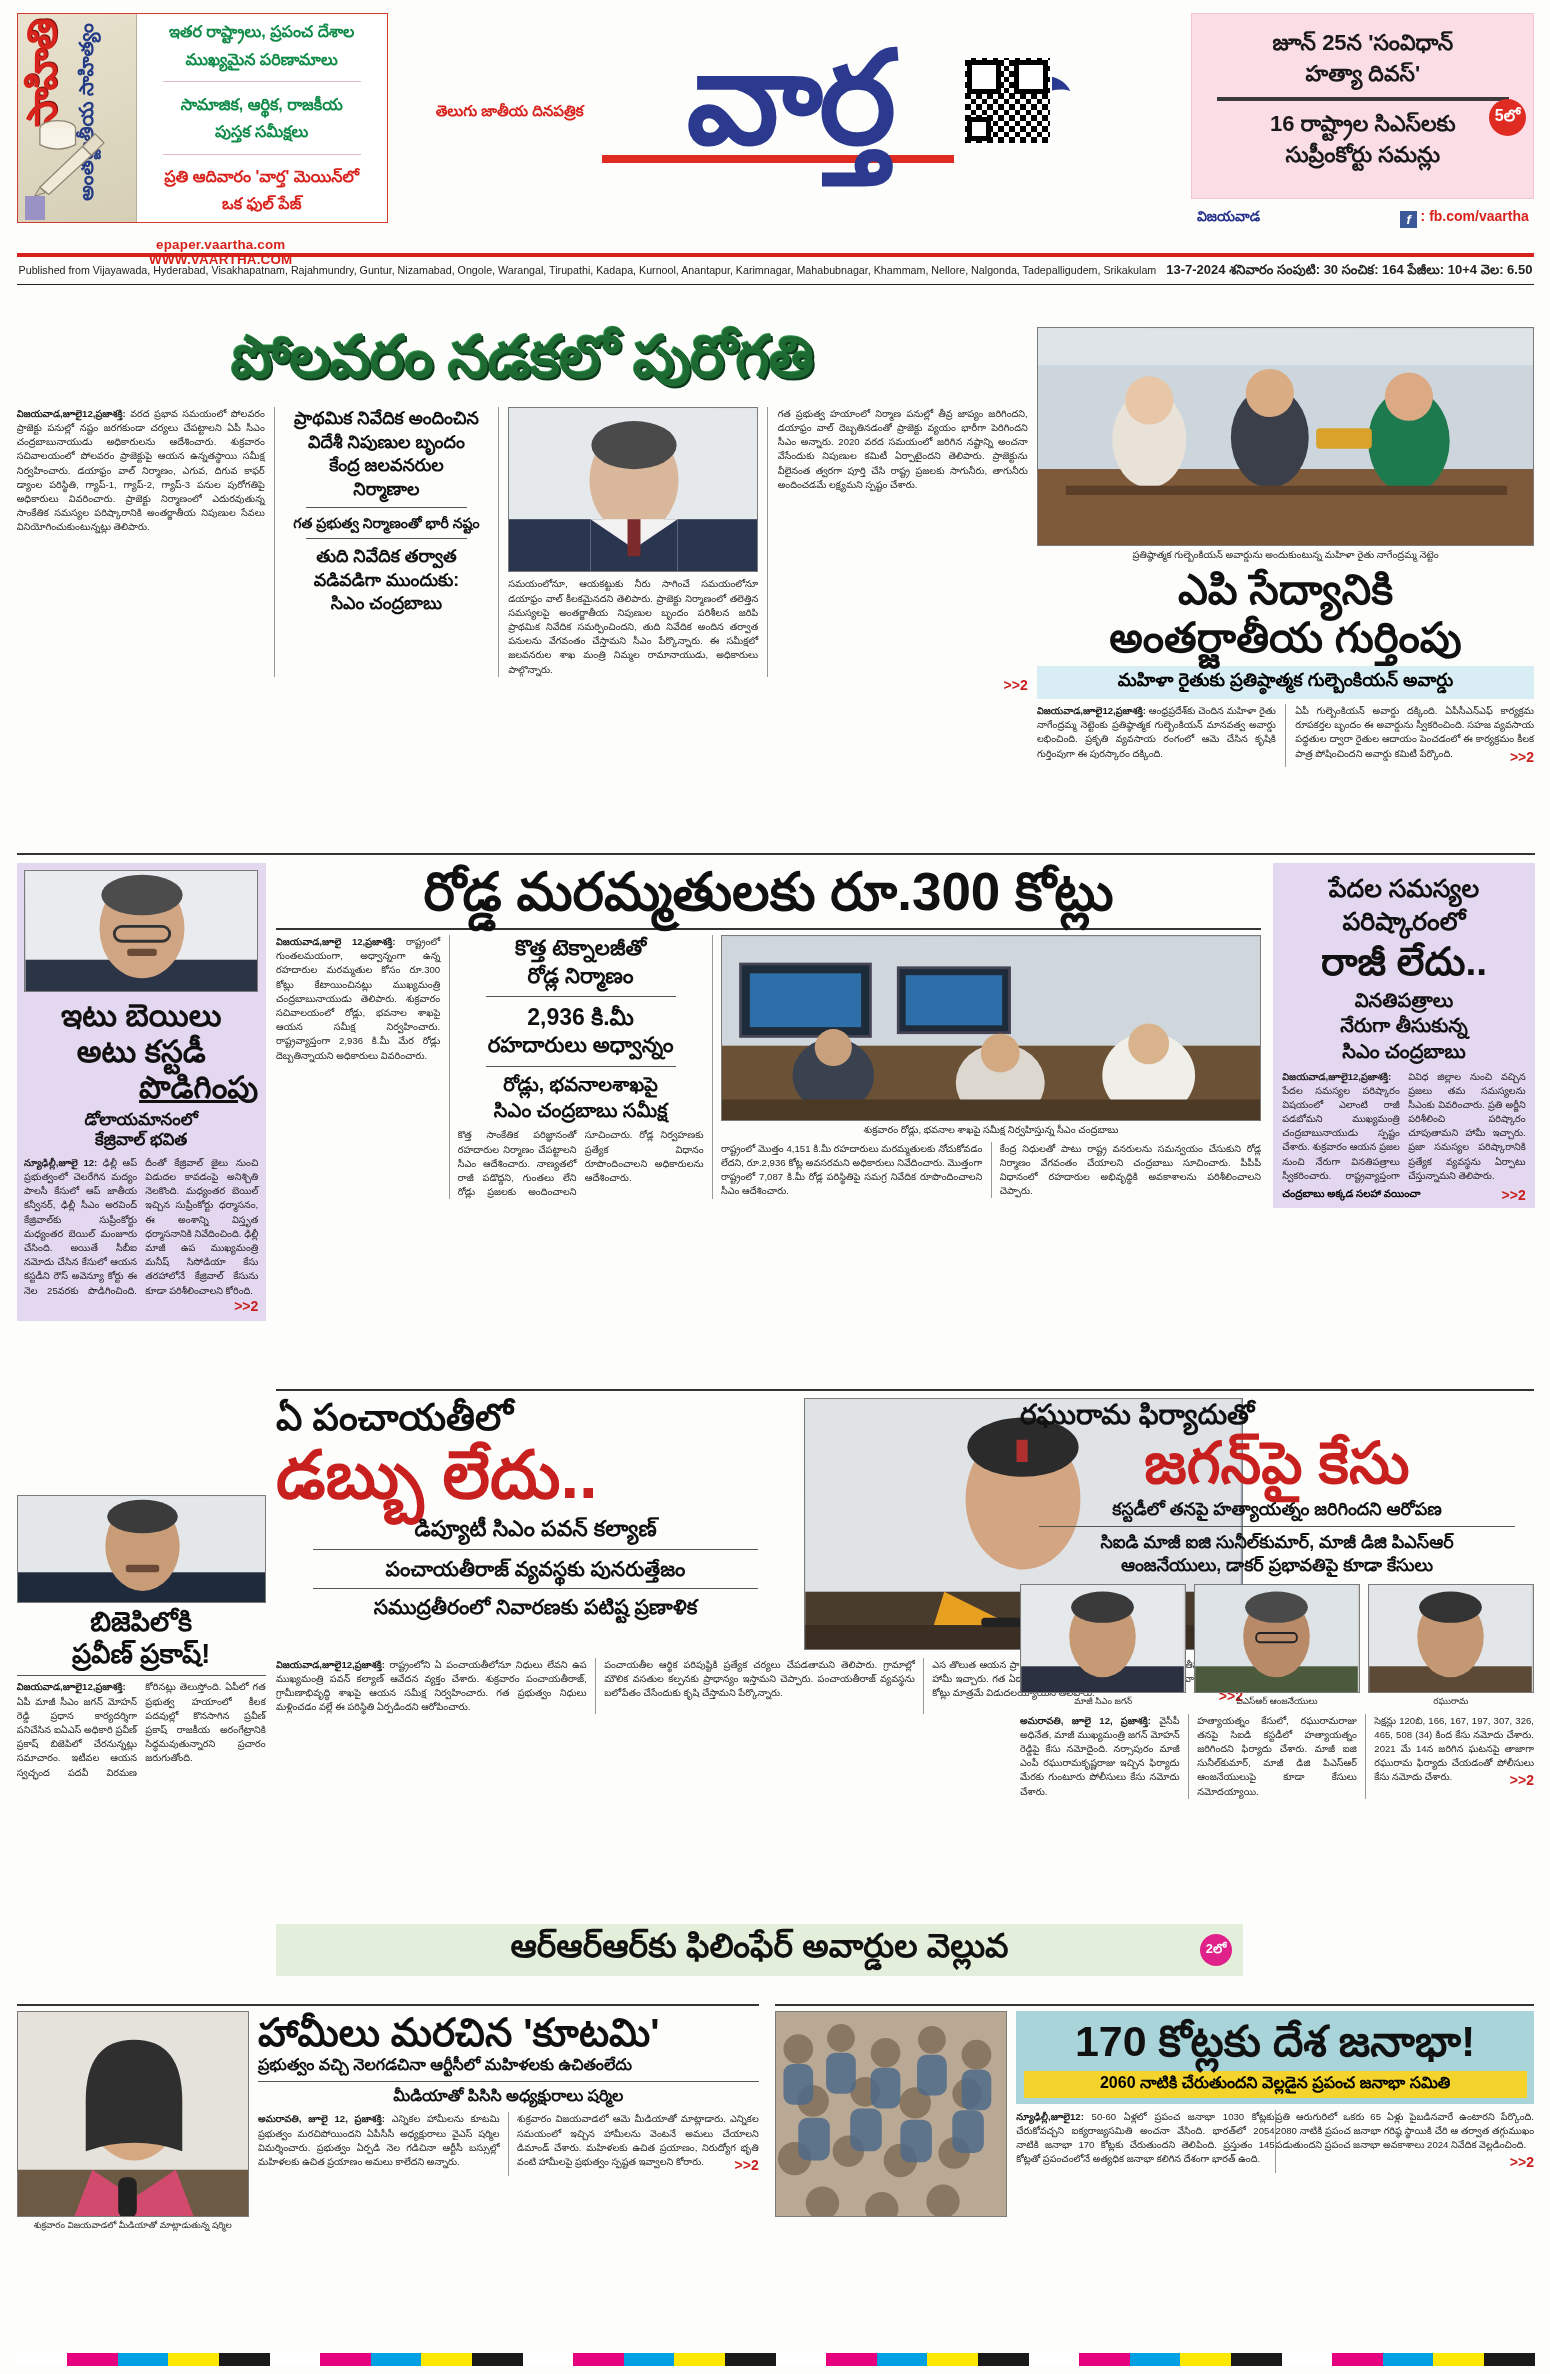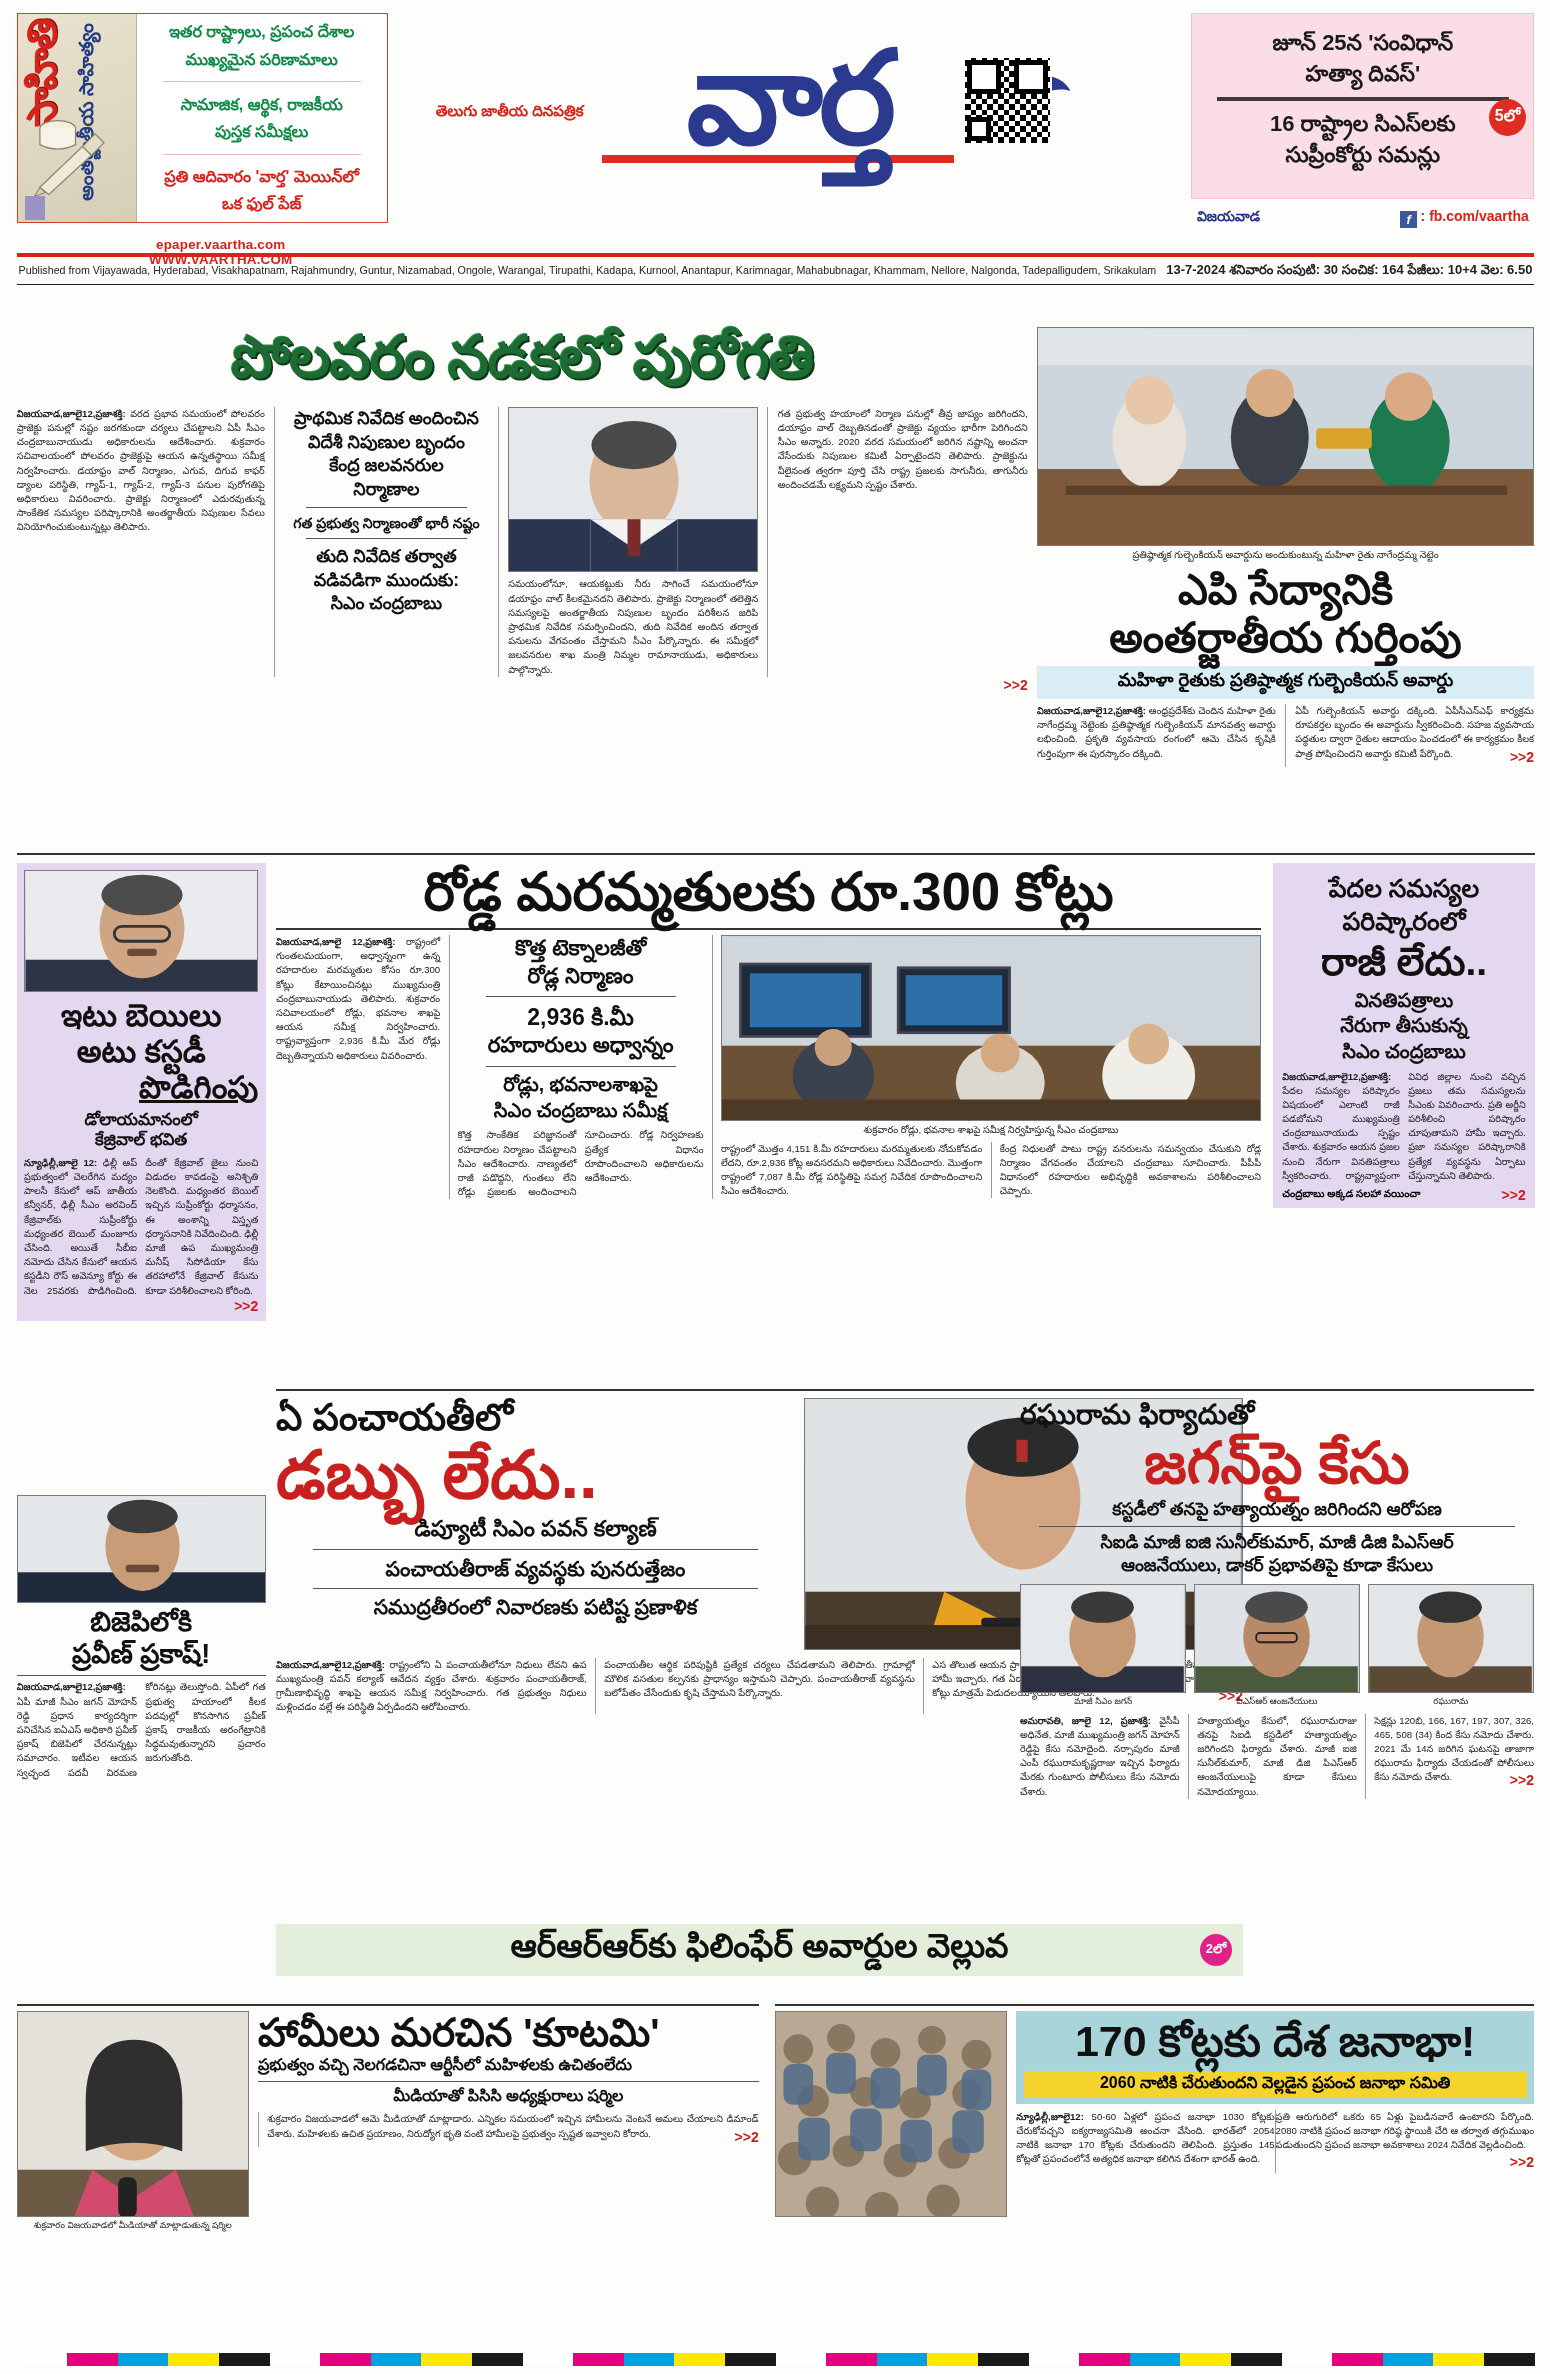--- a/index.html
+++ b/index.html
@@ -552,21 +552,21 @@
             <ellipse cx="120" cy="150" rx="44" ry="40" fill="#3a4250"></ellipse>
             <circle cx="120" cy="120" r="20" fill="#c9a07c"></circle>
             <ellipse cx="300" cy="158" rx="48" ry="42" fill="#ddd8cf"></ellipse>
             <circle cx="300" cy="126" r="21" fill="#d3a982"></circle>
             <ellipse cx="460" cy="150" rx="50" ry="46" fill="#f0eee8"></ellipse>
             <circle cx="460" cy="116" r="22" fill="#d9b38c"></circle>
             <rect x="0" y="176" width="580" height="24" fill="#4d3a26"></rect>
           </svg>
         </div>
         <div class="cap">శుక్రవారం రోడ్లు, భవనాల శాఖపై సమీక్ష నిర్వహిస్తున్న సీఎం చంద్రబాబు</div>
-        <div style="display:flex;gap:8.3px;margin-top:3.7px;justify-content:flex-end;">
+        <div style="display:flex;gap:8.3px;margin-top:3.7px;">
           <div style="flex:1;" class="body-col">
             <span>రాష్ట్రంలో మొత్తం 4,151 కి.మీ రహదారులు మరమ్మతులకు నోచుకోవడం లేదని, రూ.2,936 కోట్ల అవసరమని అధికారులు నివేదించారు. మొత్తంగా రాష్ట్రంలో 7,087 కి.మీ రోడ్ల పరిస్థితిపై సమగ్ర నివేదిక రూపొందించాలని సీఎం ఆదేశించారు.</span>
           </div>
           <div class="colrule"></div>
           <div style="flex:1;" class="body-col">
             <span>కేంద్ర నిధులతో పాటు రాష్ట్ర వనరులను సమన్వయం చేసుకుని రోడ్ల నిర్మాణం వేగవంతం చేయాలని చంద్రబాబు సూచించారు. పీపీపీ విధానంలో రహదారుల అభివృద్ధికి అవకాశాలను పరిశీలించాలని చెప్పారు.</span>
           </div>
         </div>
       </div>
     </div>
@@ -716,20 +716,24 @@
           </svg>
         </div>
         <div class="cap" style="font-size:8.8px;">శుక్రవారం విజయవాడలో మీడియాతో మాట్లాడుతున్న షర్మిల</div>
       </div>
       <div style="flex:1;">
         <div class="hl-black" style="font-size:39px;line-height:1.12;">హామీలు మరచిన 'కూటమి'</div>
         <div class="subhead" style="font-size:16px;line-height:1.3;">ప్రభుత్వం వచ్చి నెలగడచినా ఆర్టీసీలో మహిళలకు ఉచితంలేదు</div>
         <div class="rule-thin" style="margin:4.6px 0;"></div>
         <div class="subhead" style="font-size:16px;line-height:1.3;text-align:center;">మీడియాతో పిసిసి అధ్యక్షురాలు షర్మిల</div>
         <div style="display:flex;gap:8.3px;margin-top:5.6px;">
+          <div style="flex:1;" class="body-col">
+            <span class="lede">అమరావతి, జూలై 12, ప్రజాశక్తి:</span>
+            <span>ఎన్నికల హామీలను కూటమి ప్రభుత్వం మరచిపోయిందని ఏపీసీసీ అధ్యక్షురాలు వైఎస్ షర్మిల విమర్శించారు. ప్రభుత్వం ఏర్పడి నెల గడిచినా ఆర్టీసీ బస్సుల్లో మహిళలకు ఉచిత ప్రయాణం అమలు కాలేదని అన్నారు.</span>
+          </div>
           <div class="colrule"></div>
           <div style="flex:1;" class="body-col">
             <span>శుక్రవారం విజయవాడలో ఆమె మీడియాతో మాట్లాడారు. ఎన్నికల సమయంలో ఇచ్చిన హామీలను వెంటనే అమలు చేయాలని డిమాండ్ చేశారు. మహిళలకు ఉచిత ప్రయాణం, నిరుద్యోగ భృతి వంటి హామీలపై ప్రభుత్వం స్పష్టత ఇవ్వాలని కోరారు.</span>
             <span class="jump" style="float:right;">&gt;&gt;2</span>
           </div>
         </div>
       </div>
     </div>
   </div>
 

